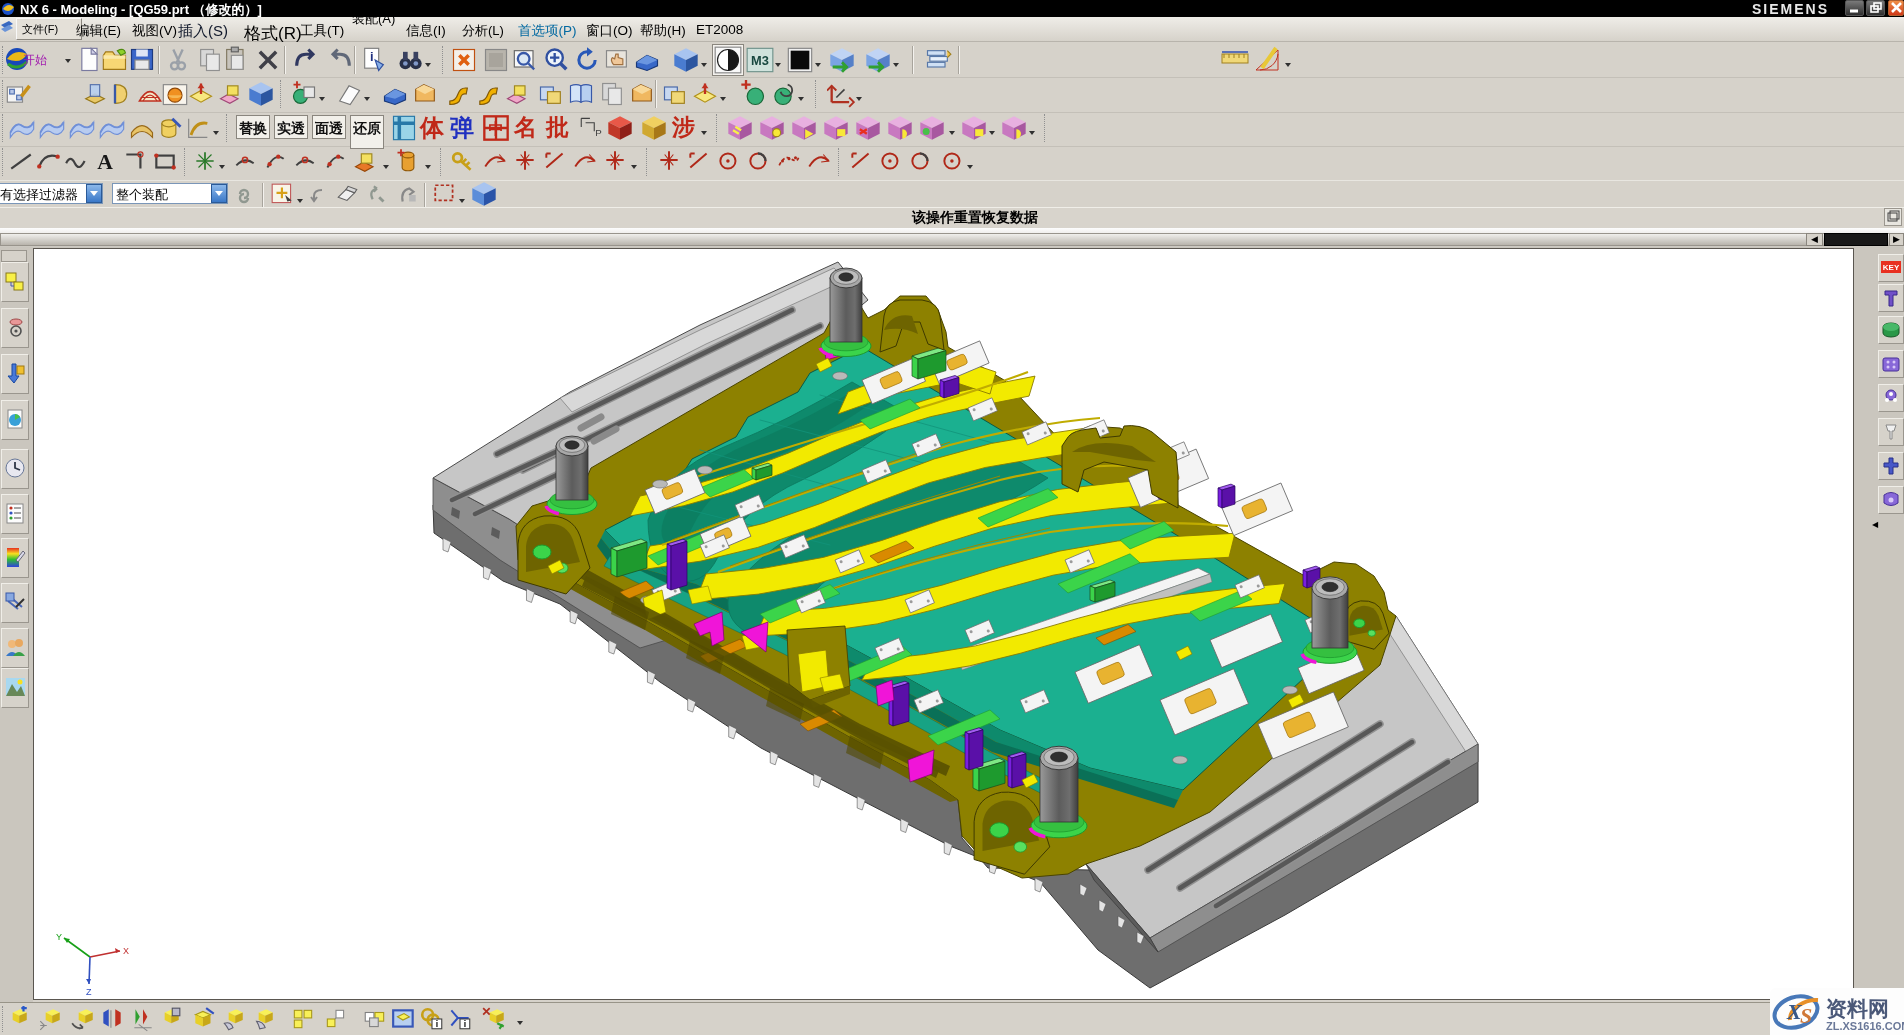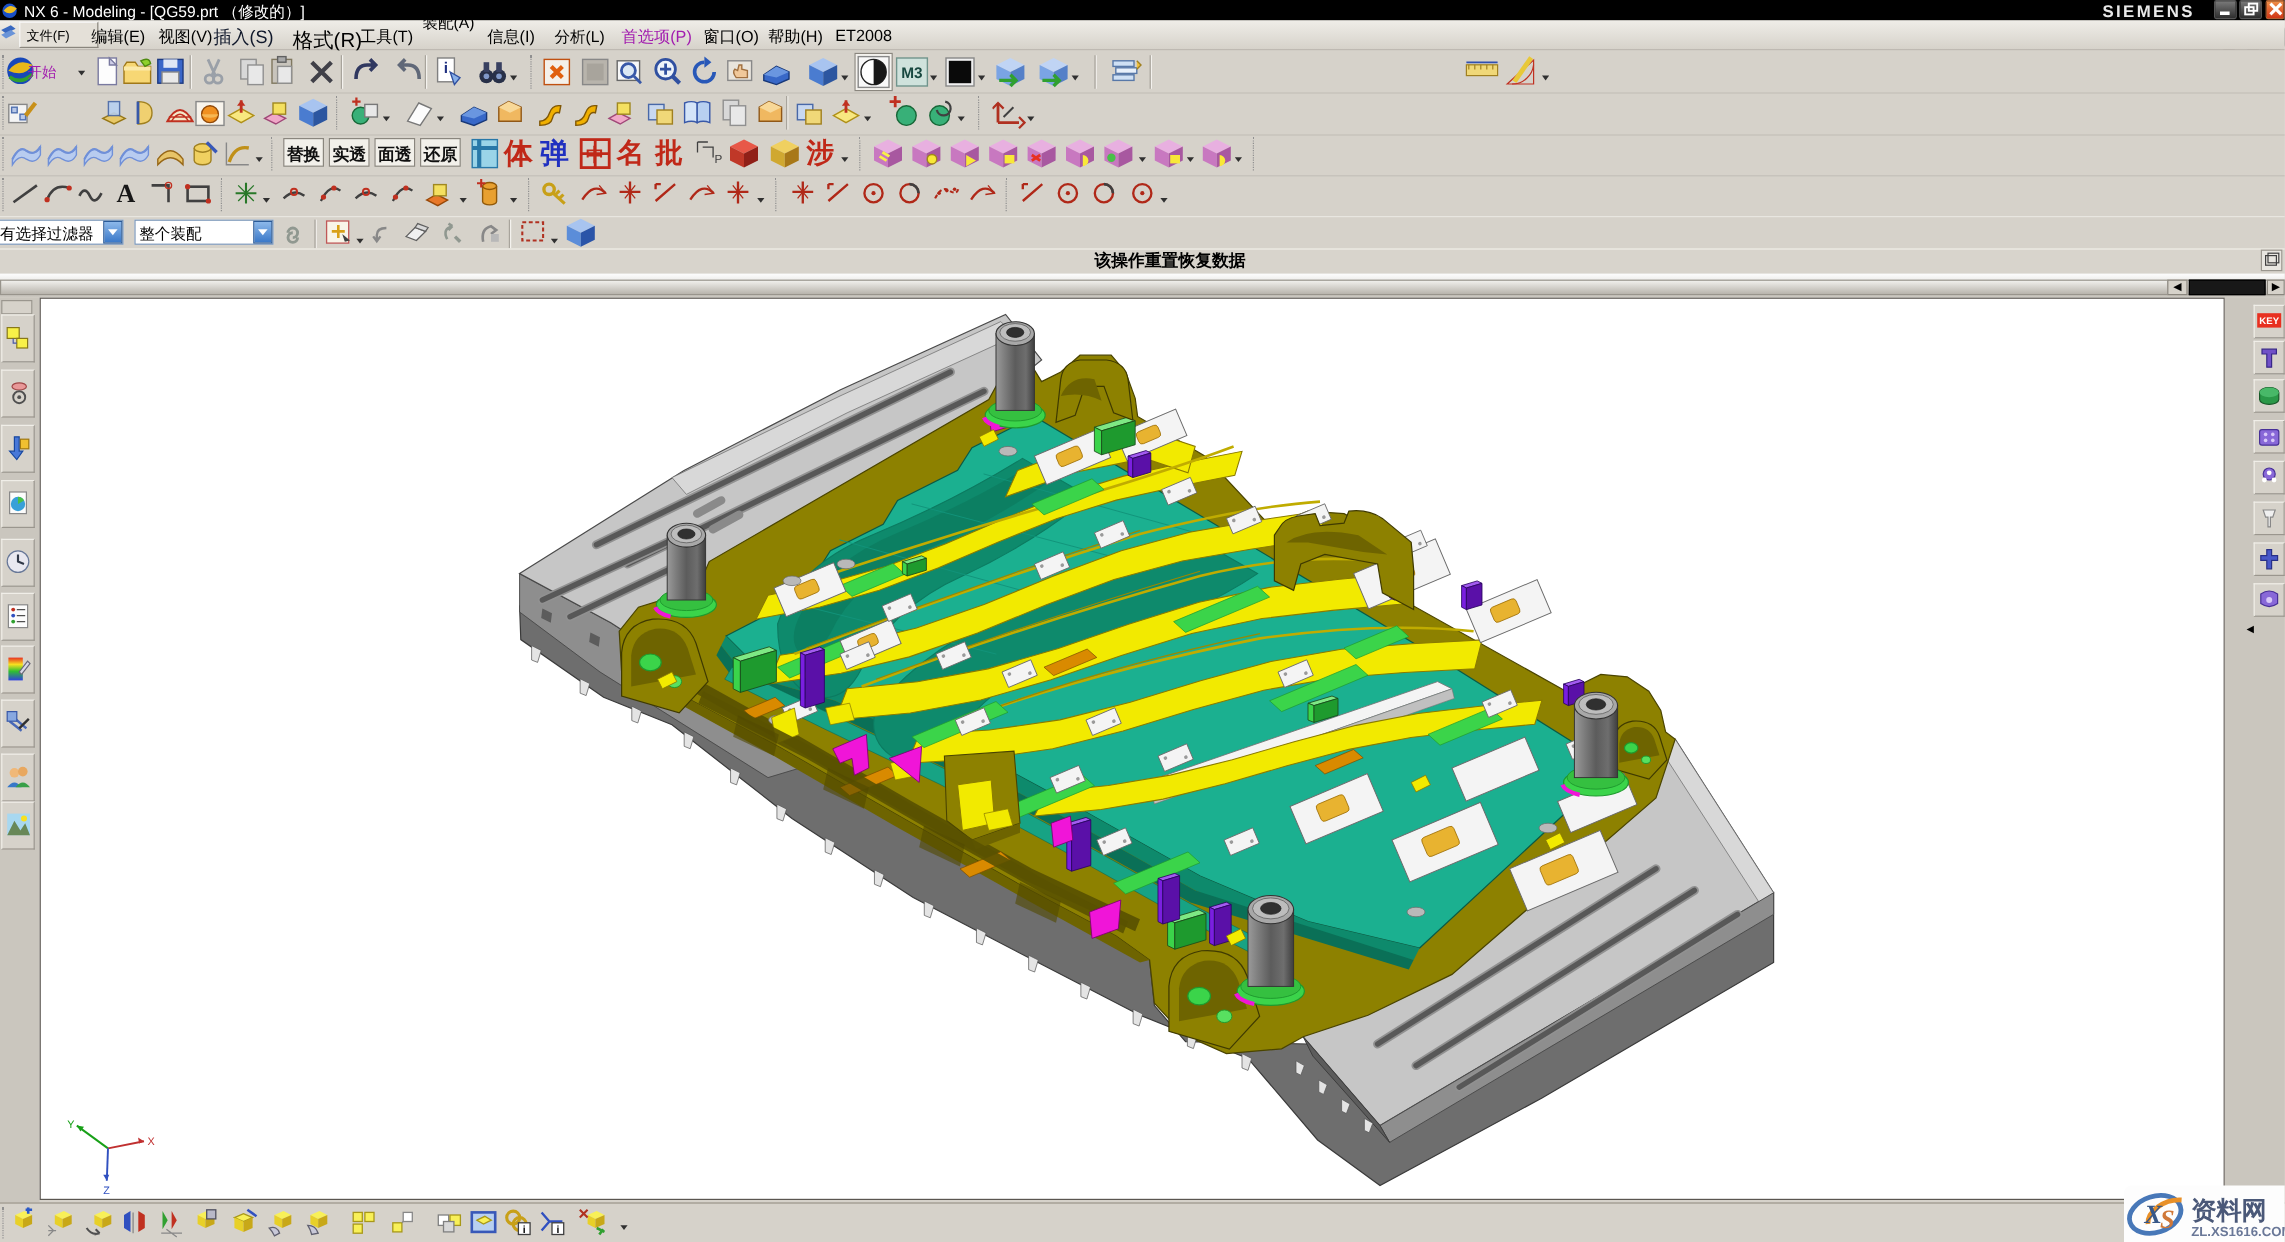--- a/index.html
+++ b/index.html
@@ -2,21 +2,21 @@
 <html><head><meta charset="utf-8"><style>
 *{margin:0;padding:0;box-sizing:border-box}
 body{width:1904px;height:1035px;overflow:hidden;font-family:"Liberation Sans",sans-serif;background:#d6d2ca;position:relative}
 .bar{position:absolute;left:0;width:1904px}
 </style></head><body>
 <div class="bar" style="top:0;height:17px;background:#000;"></div>
 <div style="position:absolute;left:1px;top:1px;width:15px;height:15px"><svg width="15" height="15">
       <circle cx="7" cy="8" r="6" fill="#1a50c8"></circle>
       <path d="M2 8 q5 -7 11 -2 q-5 7 -11 2" fill="#f0c020"></path>
     </svg></div>
-<div style="position:absolute;left:20px;top:1px;color:#fff;font-size:13px;font-weight:normal;font-family:'Liberation Sans',sans-serif">NX 6 - Modeling - [QG59.prt （修改的）]</div>
+<div style="position:absolute;left:20px;top:1px;color:#fff;font-size:13px;font-weight:bold;font-family:'Liberation Sans',sans-serif">NX 6 - Modeling - [QG59.prt （修改的）]</div>
 <div style="position:absolute;left:1752px;top:1px;color:#e8e8e8;font-size:14px;font-weight:bold;letter-spacing:2px">SIEMENS</div>
 <div style="position:absolute;left:1845px;top:0px;width:19px;height:16px;background:linear-gradient(#7a7a7a,#2e2e2e);border:1px solid #555;border-radius:2px"><svg width="17" height="14">
       <path d="M4 10 L12 10" stroke="#fff" stroke-width="3"></path>
     </svg></div>
 <div style="position:absolute;left:1866px;top:0px;width:19px;height:16px;background:linear-gradient(#7a7a7a,#2e2e2e);border:1px solid #555;border-radius:2px"><svg width="17" height="14">
       <rect x="4" y="5" width="7" height="6" fill="none" stroke="#fff" stroke-width="1.6"></rect>
       <rect x="7" y="2" width="7" height="6" fill="none" stroke="#fff" stroke-width="1.6"></rect>
     </svg></div>
 <div style="position:absolute;left:1888px;top:0px;width:16px;height:16px;background:linear-gradient(#f09048,#d03818);border:1px solid #b06030;border-radius:2px"><svg width="15" height="14">
       <path d="M3 2 L12 11 M12 2 L3 11" stroke="#fff" stroke-width="2.6"></path>
@@ -39,21 +39,21 @@
 <div style="position:absolute;left:16px;top:18px;width:66px;height:22px;border:1px solid #9a968e;border-color:#f8f8f8 #8a867e #8a867e #f8f8f8;background:#e4e0d8"></div>
 <div style="position:absolute;left:22px;top:22px;font-size:11px;color:#000">文件(F)</div>
 <div style="position:absolute;left:76px;top:22px;font-size:13.5px;color:#000">编辑(E)</div>
 <div style="position:absolute;left:132px;top:22px;font-size:13.5px;color:#000">视图(V)</div>
 <div style="position:absolute;left:178px;top:22px;font-size:15px;color:#0f172a">插入(S)</div>
 <div style="position:absolute;left:244px;top:22px;font-size:17px;color:#000">格式(R)</div>
 <div style="position:absolute;left:300px;top:22px;font-size:13.5px;color:#000">工具(T)</div>
 <div style="position:absolute;left:352px;top:10px;font-size:13px;color:#000">装配(A)</div>
 <div style="position:absolute;left:406px;top:22px;font-size:13.5px;color:#000">信息(I)</div>
 <div style="position:absolute;left:462px;top:22px;font-size:13px;color:#000">分析(L)</div>
-<div style="position:absolute;left:518px;top:22px;font-size:13.5px;color:#a21caf">首选项(P)</div>
+<div style="position:absolute;left:518px;top:22px;font-size:13.5px;color:#0369a1">首选项(P)</div>
 <div style="position:absolute;left:586px;top:22px;font-size:13.5px;color:#000">窗口(O)</div>
 <div style="position:absolute;left:640px;top:22px;font-size:13.5px;color:#000">帮助(H)</div>
 <div style="position:absolute;left:696px;top:22px;font-size:13.5px;color:#000">ET2008</div>
 <div class="bar" style="top:42px;height:138px;background:#d6d2ca"></div>
 <div class="bar" style="top:77px;height:1px;background:#c4c0b8"></div>
 <div class="bar" style="top:112px;height:1px;background:#c4c0b8"></div>
 <div class="bar" style="top:146px;height:1px;background:#c4c0b8"></div>
 <div style="position:absolute;left:2px;top:46px;width:3px;height:28px;border-left:1px dotted #909090"></div>
 <div style="position:absolute;left:4px;top:45px;width:28px;height:28px"><svg width="28" height="28">
       <circle cx="13" cy="14" r="11" fill="#1848b8"></circle>
@@ -364,21 +364,21 @@
     <path d="M4 4 L4 20 L20 20" stroke="#888" fill="none"></path>
     <path d="M6 18 Q10 6 20 8" stroke="#c09018" stroke-width="2.4" fill="none"></path>
   </svg>
 <svg style="position:absolute;left:212px;top:122px" width="8" height="20">
     <path d="M1 9 L7 9 L4 13 Z" fill="#303030"></path>
   </svg>
 <div style="position:absolute;left:226px;top:114px;width:3px;height:28px;border-left:1px dotted #909090"></div>
 <div style="position:absolute;left:236px;top:115px;width:34px;height:24px;border:1px solid #8a867e;background:#f2f0ea;font-size:14px;font-weight:bold;color:#101010;text-align:center;line-height:24px">替换</div>
 <div style="position:absolute;left:274px;top:115px;width:34px;height:24px;border:1px solid #8a867e;background:#f2f0ea;font-size:14px;font-weight:bold;color:#101010;text-align:center;line-height:24px">实透</div>
 <div style="position:absolute;left:312px;top:115px;width:34px;height:24px;border:1px solid #8a867e;background:#f2f0ea;font-size:14px;font-weight:bold;color:#101010;text-align:center;line-height:24px">面透</div>
-<div style="position:absolute;left:350px;top:115px;width:34px;height:24px;border:1px solid #8a867e;background:#f2f0ea;font-size:14px;font-weight:bold;color:#101010;text-align:center;line-height:24px">还原</div>
+<div style="position:absolute;left:350px;top:115px;width:34px;height:34px;border:1px solid #8a867e;background:#f2f0ea;font-size:14px;font-weight:bold;color:#101010;text-align:center;line-height:24px">还原</div>
 <svg style="position:absolute;left:390px;top:114px" width="28" height="28" viewBox="0 0 24 24">
     <rect x="3" y="2" width="18" height="20" fill="#9ad4e8" stroke="#2878a8"></rect>
     <path d="M8 2 L8 22 M3 8 L21 8" stroke="#2878a8" stroke-width="3"></path>
   </svg>
 <div style="position:absolute;left:420px;top:112px;font-size:24px;font-weight:bold;color:#c02818">体</div>
 <div style="position:absolute;left:450px;top:112px;font-size:24px;font-weight:bold;color:#2030c0">弹</div>
 <svg style="position:absolute;left:482px;top:114px" width="28" height="28" viewBox="0 0 24 24">
     <rect x="2" y="2" width="20" height="20" fill="none" stroke="#c02818" stroke-width="2"></rect>
     <path d="M12 2 L12 22 M2 12 L22 12" stroke="#c02818" stroke-width="2"></path>
     <text x="12" y="17" font-size="13" fill="#c02818" text-anchor="middle" font-weight="bold">中</text>

